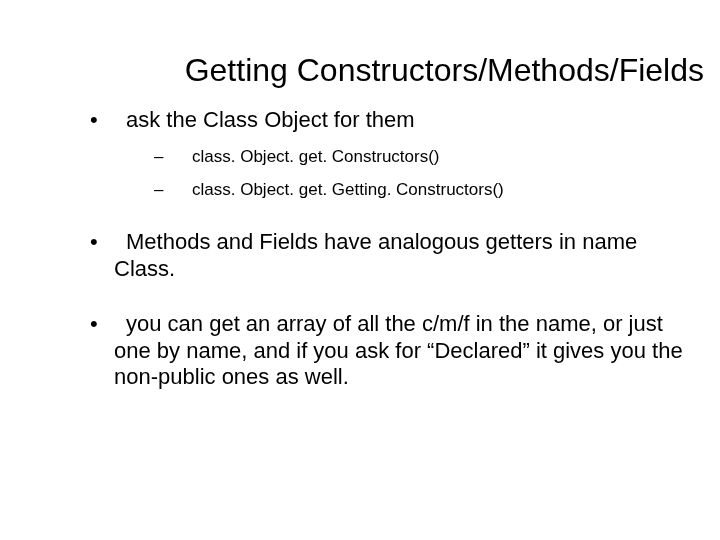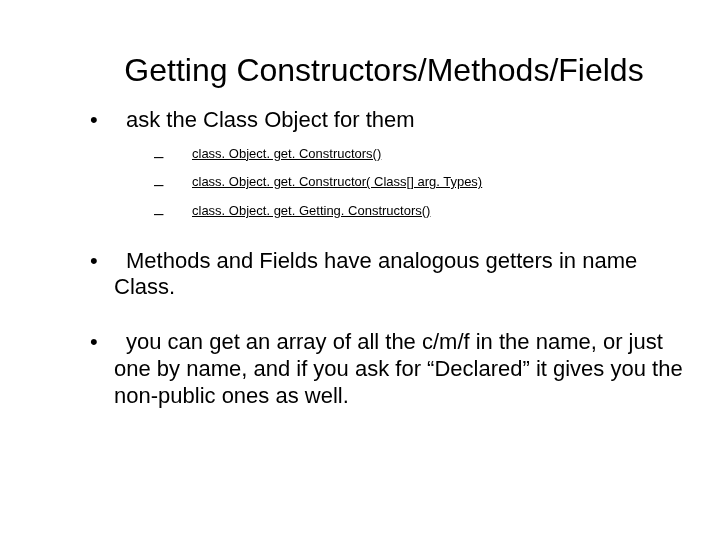--- a/index.html
+++ b/index.html
@@ -6,21 +6,21 @@
     html, body { width: 720px; height: 540px; }
     body {
       background: #ffffff;
       font-family: Arial, Helvetica, sans-serif;
       color: #000000;
       padding: 20px 28px 0 28px;
     }
     .title {
       font-size: 32px;
       font-weight: 400;
-      text-align: center;
+      text-align: right;
       line-height: 1.15;
       margin: 8px auto 18px auto;
       max-width: 640px;
     }
     ul.level1 {
       list-style: none;
       padding-left: 8px;
     }
     ul.level1 > li {
       position: relative;
@@ -37,43 +37,41 @@
       font-size: 22px;
     }
     ul.level2 {
       list-style: none;
       padding-left: 16px;
       margin-top: 6px;
     }
     ul.level2 > li {
       position: relative;
       padding-left: 26px;
-      font-size: 13px;
+      font-size: 17px;
       line-height: 1.28;
-      text-decoration: underline;
     }
     ul.level2 > li::before {
       content: "–";
       position: absolute;
       left: 0;
       top: 0;
       font-size: 17px;
     }
   </style>
 </head>
 <body>
 
 <h1 class="title">Getting Constructors/Methods/Fields</h1>
 
 <ul class="level1">
   <li>
     <span>ask the Class Object for them</span>
     <ul class="level2">
       <li><span>class. Object. get. Constructors()</span></li>
-      <li><span>class. Object. get. Constructor( Class[] arg. Types)</span></li>
       <li><span>class. Object. get. Getting. Constructors()</span></li>
     </ul>
   </li>
   <li>
     <span>Methods and Fields have analogous getters in name Class.</span>
   </li>
   <li>
     <span>you can get an array of all the c/m/f in the name, or just one by name, and if you ask for “Declared” it gives you the non-public ones as well.</span>
   </li>
 </ul>

